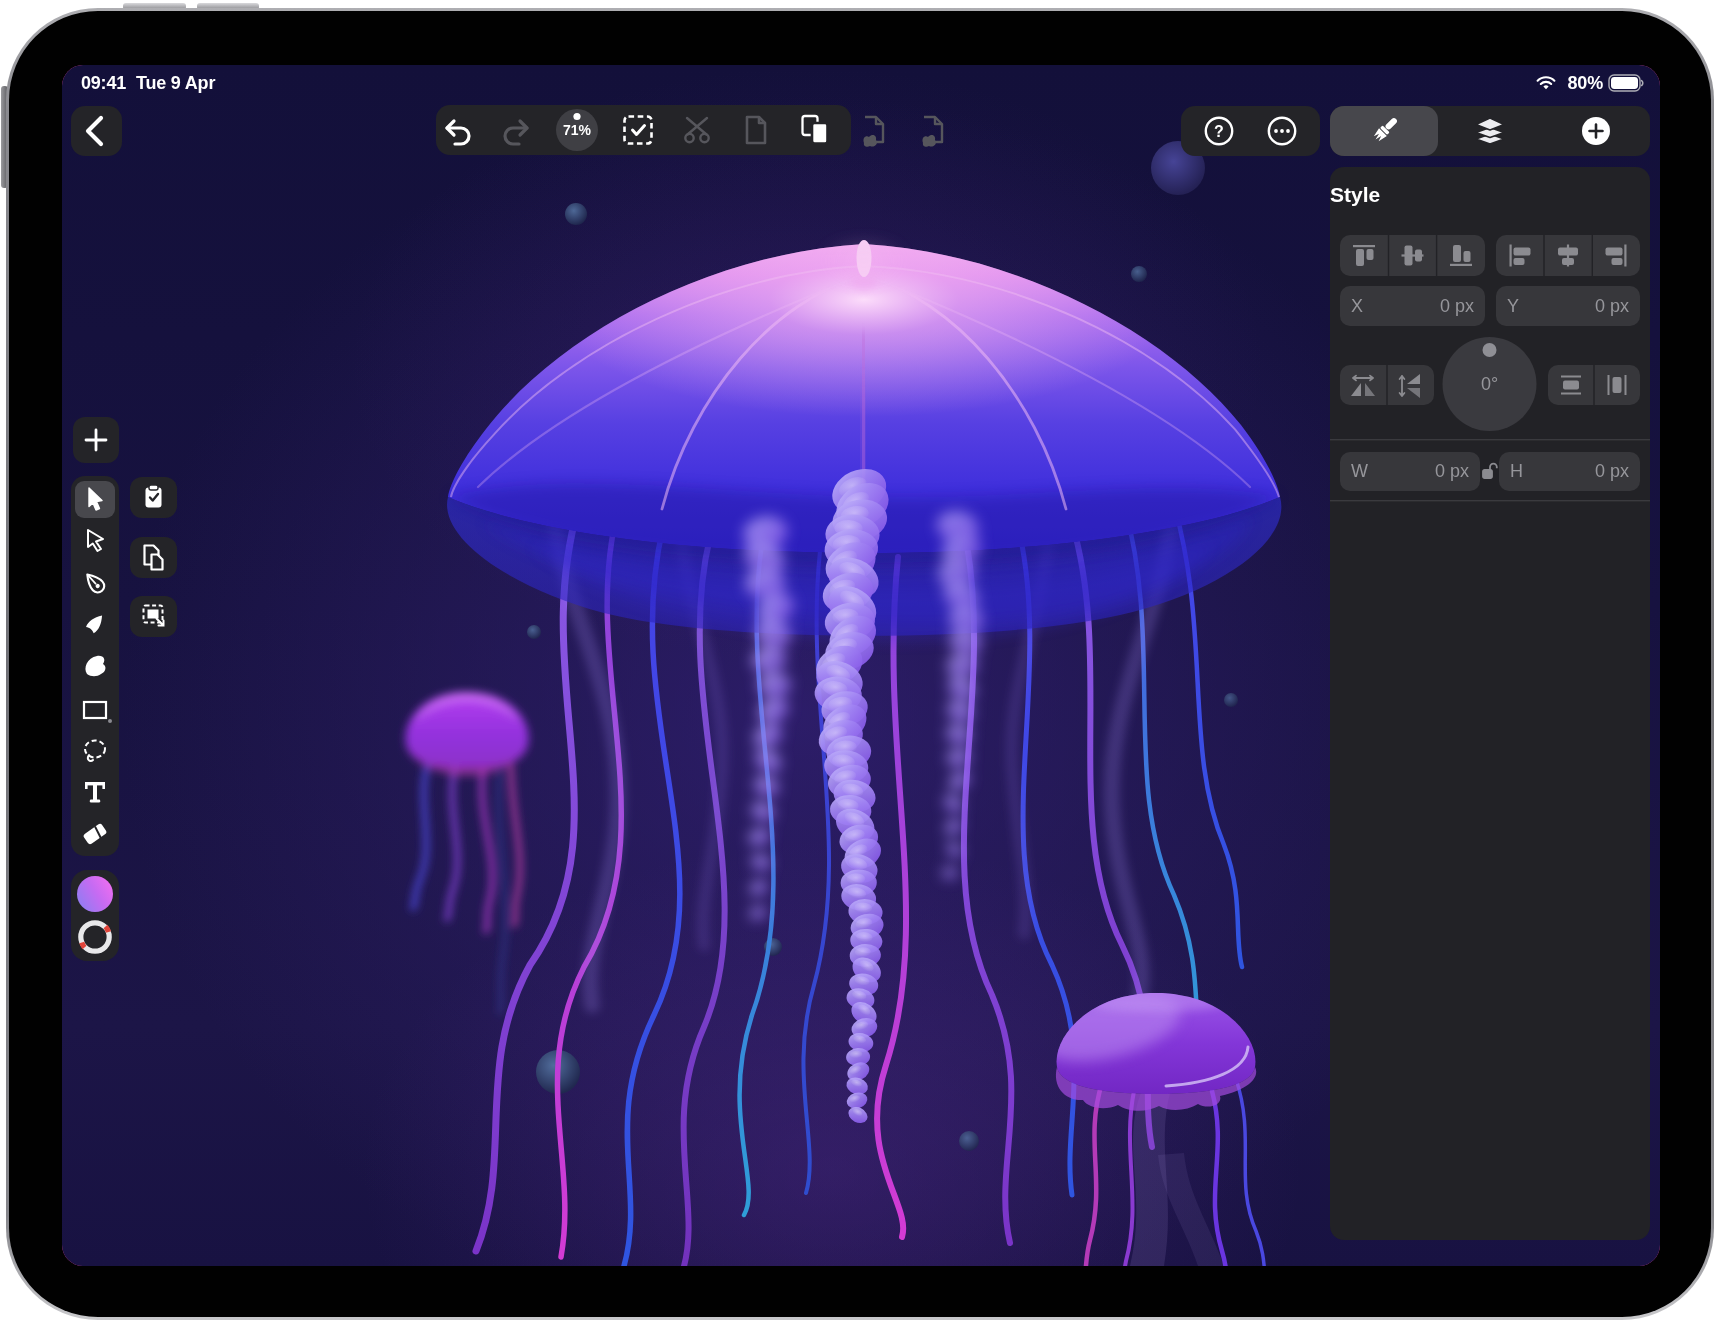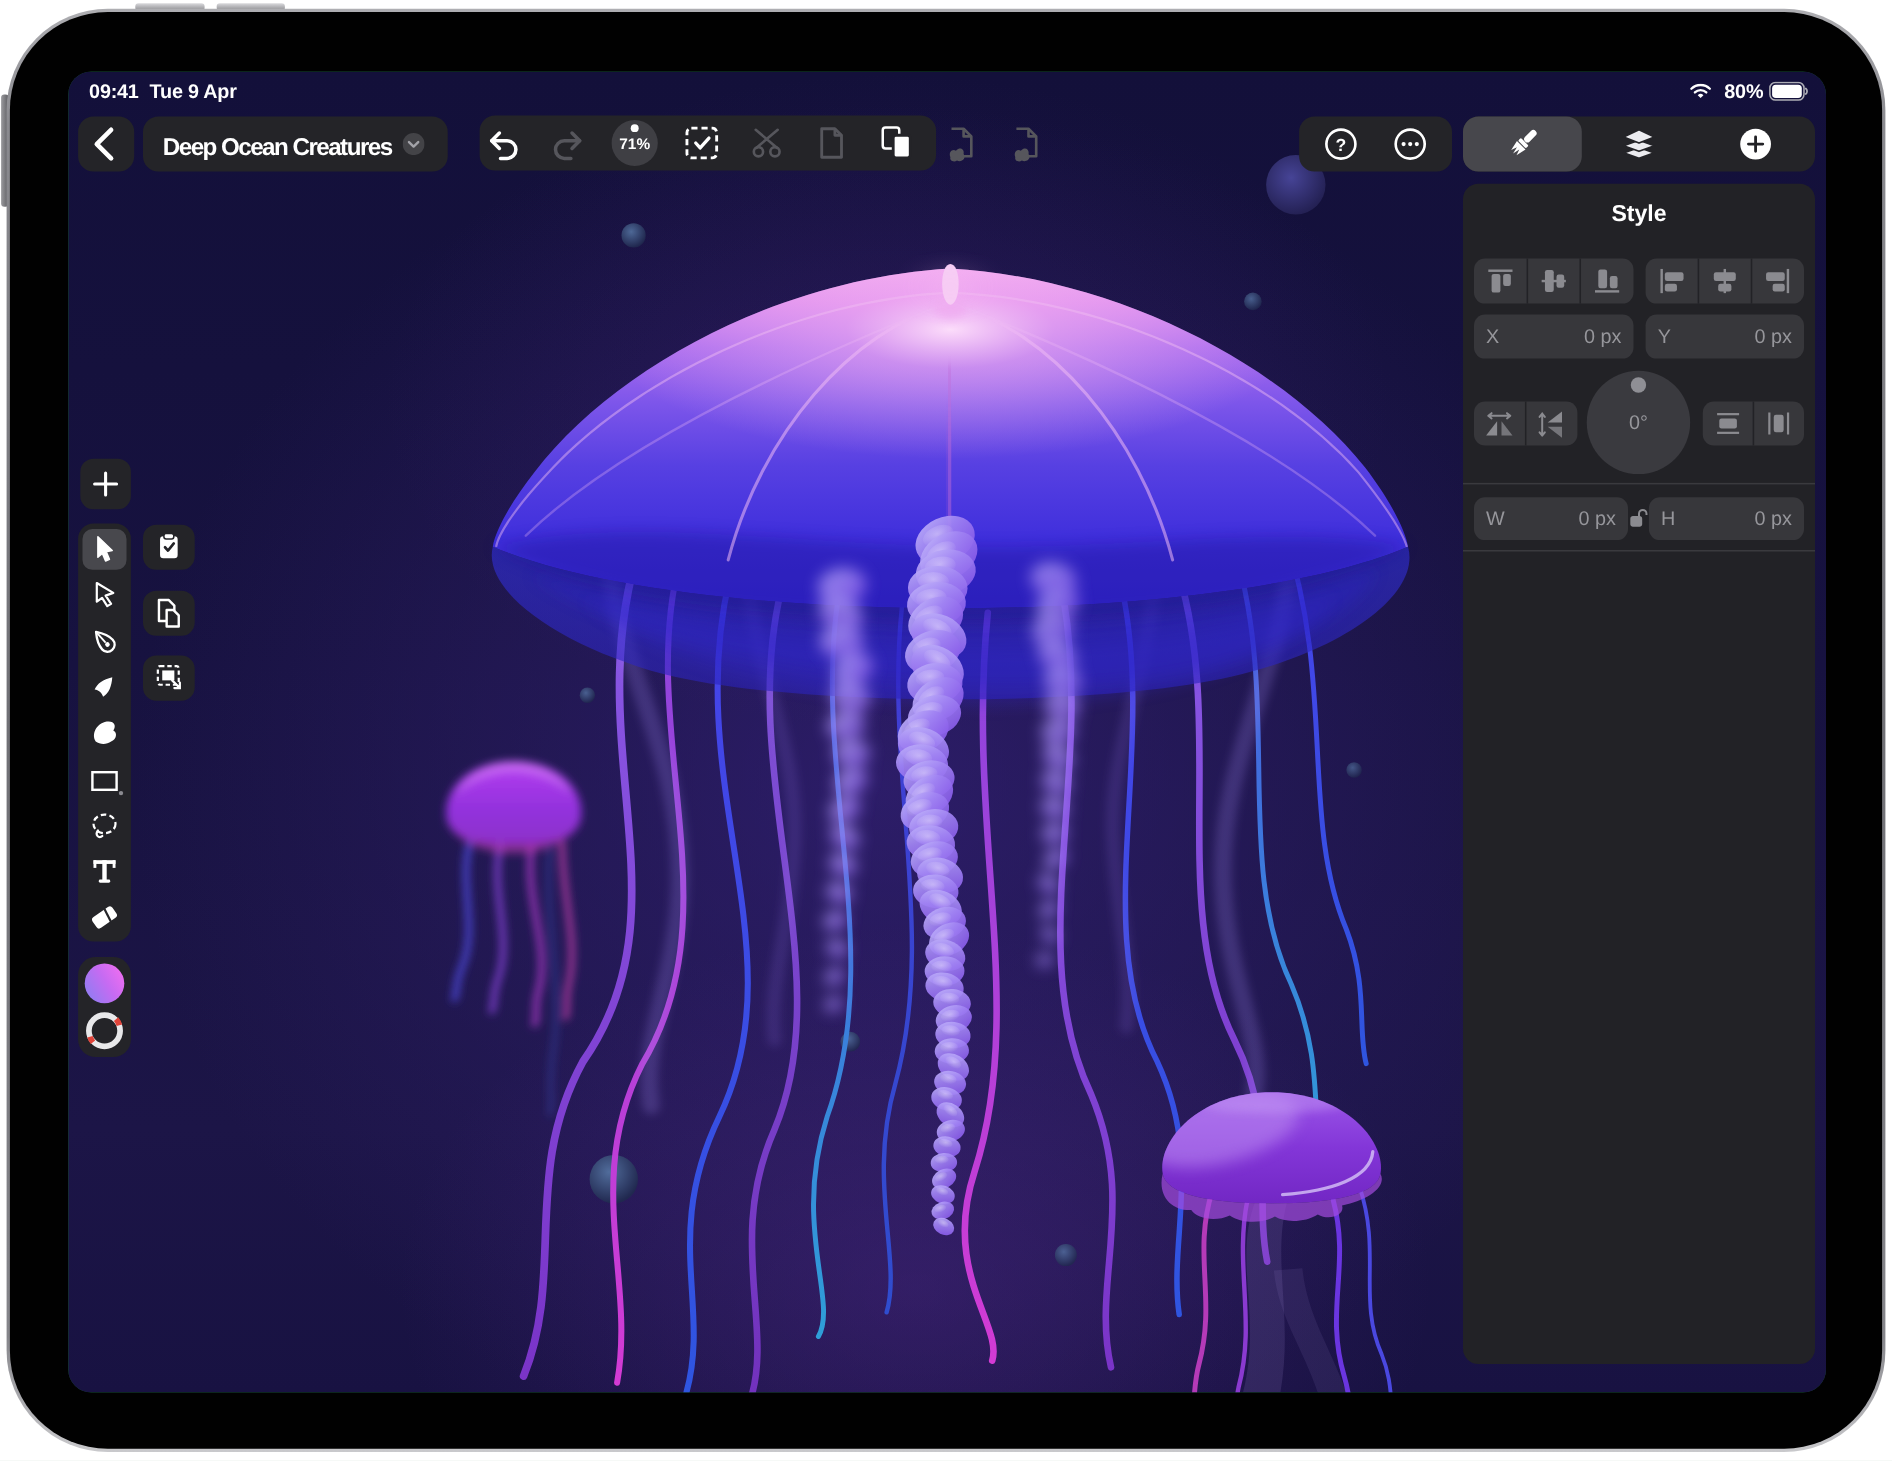--- a/index.html
+++ b/index.html
@@ -1,21 +1,21 @@
 <!DOCTYPE html>
 <html><head>
 <meta charset="utf-8">
 <style>
   * { margin:0; padding:0; box-sizing:border-box; }
   html,body { width:1720px; height:1328px; background:#fff; font-family:"Liberation Sans",sans-serif; -webkit-font-smoothing:antialiased; }
   .page { position:relative; width:1720px; height:1328px; overflow:hidden; }
   .device { position:absolute; left:6px; top:8px; width:1708px; height:1312px; border-radius:92px;
     background:linear-gradient(180deg,#aeaeb2 0%,#8a8a8f 8%,#707075 50%,#85858a 92%,#c9c9cc 100%); z-index:2; }
   .bezel { position:absolute; left:3px; top:3px; width:1702px; height:1306px; border-radius:89px; background:#010101; }
-  .screen { position:absolute; left:62px; top:65px; width:1598px; height:1201px; border-radius:21px; background:#14532d; overflow:hidden; z-index:3;padding-left:40px; }
+  .screen { position:absolute; left:62px; top:65px; width:1598px; height:1201px; border-radius:21px; background:#ec4899; overflow:hidden; z-index:3;padding-left:40px; }
   .edgebtn { position:absolute; background:linear-gradient(180deg,#d9d9dc,#86868a); z-index:1; }
   .sb { position:absolute; color:#fff; font-size:18px; font-weight:700; letter-spacing:-0.2px; }
   .grp { position:absolute; background:#242428; border-radius:14px; }
   .ttl { position:absolute; color:#fff; font-weight:700; }
   .ico { position:absolute; }
   .panel { position:absolute; left:1268px; top:102px; width:320px; height:1073px; background:#222226; border-radius:14px; }
   .toolcol { position:absolute; left:9px; top:411px; width:48px; height:380px; background:#242428; border-radius:14px; }
   .sidebtn { position:absolute; left:68px; width:47px; height:41px; background:#242428; border-radius:12px; }
 </style>
 </head>
@@ -362,27 +362,20 @@
     <rect x="3" y="3" width="27" height="12" rx="3.4" fill="#fff"></rect>
     <path d="M33.6 6.5 a3.2 3.2 0 0 1 0 5" stroke="#aeaeb6" stroke-width="1.6" fill="none" stroke-linecap="round"></path>
   </svg>
 
   <div class="grp" style="left:9px;top:41px;width:51px;height:50px;">
     <svg width="51" height="50">
           <path d="M30 12 L17 25 L30 38" stroke="#fff" stroke-width="4.2" fill="none" stroke-linecap="round" stroke-linejoin="round"></path>
         </svg>
   </div>
 
-  <div class="grp" style="left:68px;top:41px;width:277px;height:50px;">
-    <div class="ttl" style="left:18px;top:15px;font-size:22px;letter-spacing:-1.4px;">Deep Ocean Creatures</div>
-    <svg width="20" height="20" style="position:absolute;left:236px;top:15px;">
-          <circle cx="10" cy="10" r="10" fill="#434347"></circle>
-          <path d="M5.8 8.2 L10 12.2 L14.2 8.2" stroke="#a2a2a8" stroke-width="2.2" fill="none" stroke-linecap="round" stroke-linejoin="round"></path>
-        </svg>
-  </div>
 
   <div class="grp" style="left:374px;top:40px;width:415px;height:50px;">
     <svg width="523" height="50" viewBox="0 0 523 50">
       <g transform="translate(22,25)">
         <path d="M-4 -9 L-11 -2 L-4 5" stroke="#fff" stroke-width="3.2" fill="none" stroke-linecap="round" stroke-linejoin="round"></path>
         <path d="M-11 -2 H 3 a 8 8 0 0 1 0 16 H -3" stroke="#fff" stroke-width="3.2" fill="none" stroke-linecap="round"></path>
       </g>
       <g transform="translate(80,25) scale(-1,1)">
         <path d="M-4 -9 L-11 -2 L-4 5" stroke="#56565c" stroke-width="3.2" fill="none" stroke-linecap="round" stroke-linejoin="round"></path>
         <path d="M-11 -2 H 3 a 8 8 0 0 1 0 16 H -3" stroke="#56565c" stroke-width="3.2" fill="none" stroke-linecap="round"></path>
@@ -536,21 +529,21 @@
         </linearGradient>
       </defs>
       <circle cx="24" cy="24" r="18" fill="url(#cw)"></circle>
       <circle cx="24" cy="67" r="14.2" fill="none" stroke="#e8e8ea" stroke-width="5.2"></circle>
       <path d="M 34.5 56.5 A 14.2 14.2 0 0 1 37.5 62" stroke="#e0443a" stroke-width="5.2" fill="none"></path>
       <path d="M 13.5 77.5 A 14.2 14.2 0 0 1 10.8 72.5" stroke="#e0443a" stroke-width="5.2" fill="none"></path>
     </svg>
   </div>
 
   <div class="panel">
-    <div style="position:absolute;top:16px;width:320px;text-align:center;color:#fff;font-size:21px;font-weight:700;">Style</div>
+    <div style="position:absolute;top:16px;width:320px;text-align:left;color:#fff;font-size:21px;font-weight:700;">Style</div>
     <svg width="320" height="420" viewBox="0 0 320 420" style="position:absolute;left:0;top:0;">
       <g fill="#37373b">
         <path d="M10 68 h 47.5 v 41 h -47.5 a10 10 0 0 1 -10 -10 v -21 a10 10 0 0 1 10 -10 Z" transform="translate(10,68) scale(0) translate(-10,-68)"></path>
       </g>
       <g>
         <rect x="10" y="68" width="145" height="41" rx="10" fill="#37373b"></rect>
         <rect x="57.8" y="68" width="1.4" height="41" fill="#222226"></rect>
         <rect x="105.9" y="68" width="1.4" height="41" fill="#222226"></rect>
         <rect x="166" y="68" width="144" height="41" rx="10" fill="#37373b"></rect>
         <rect x="213.3" y="68" width="1.4" height="41" fill="#222226"></rect>

